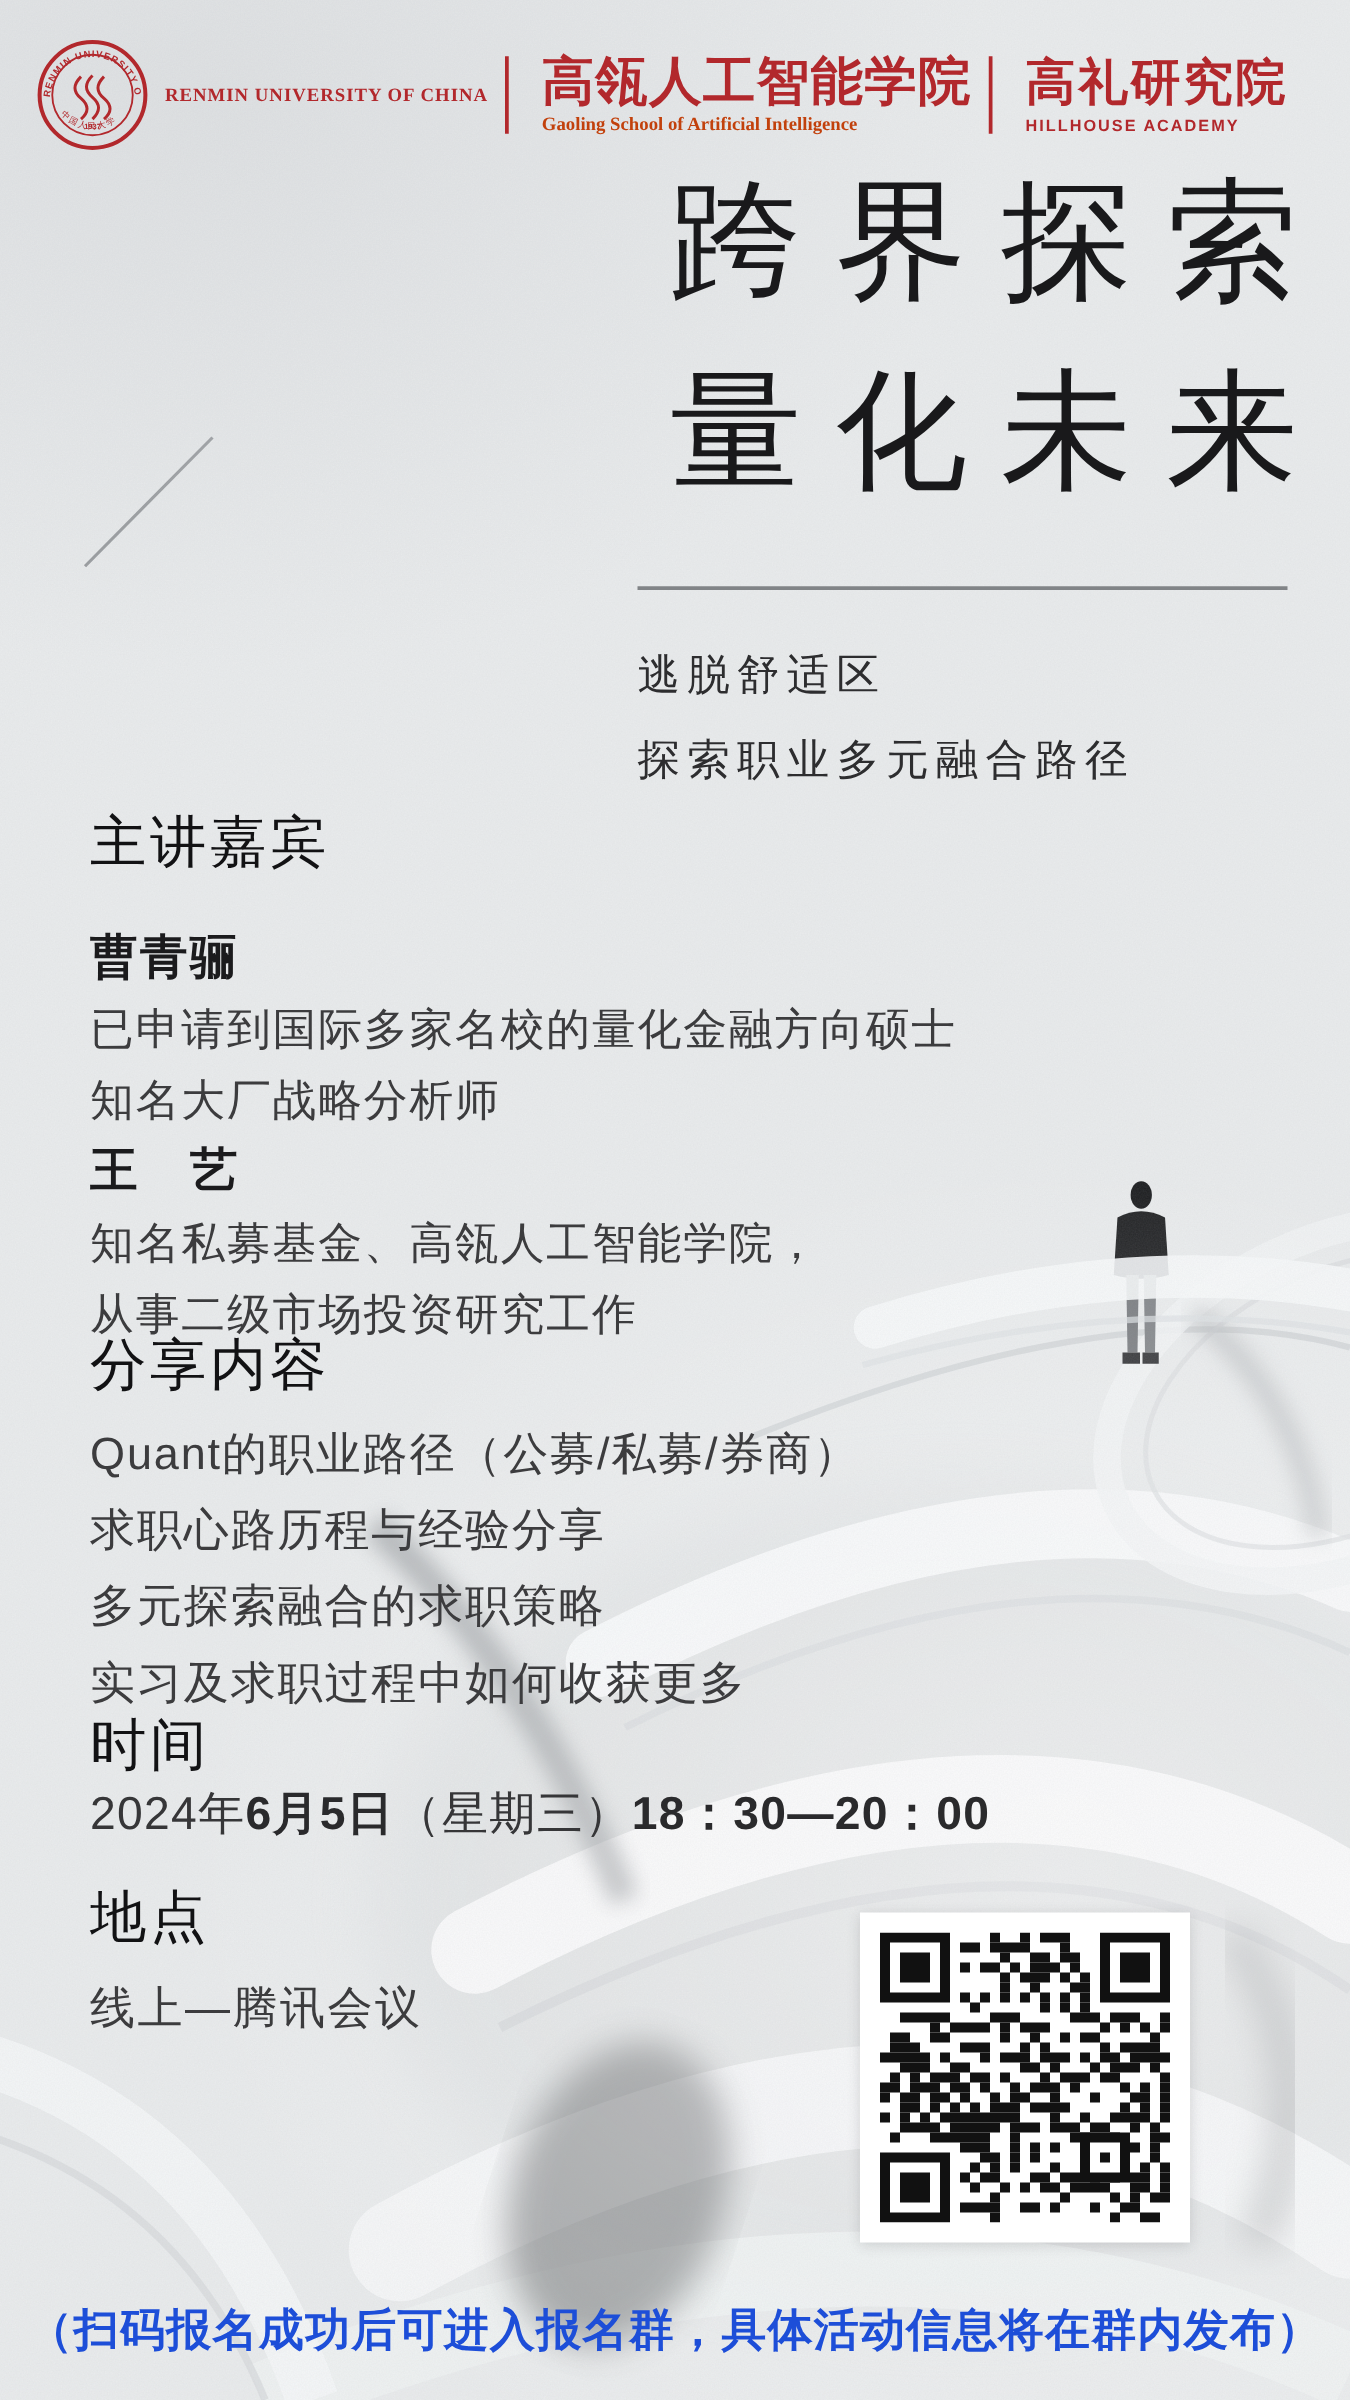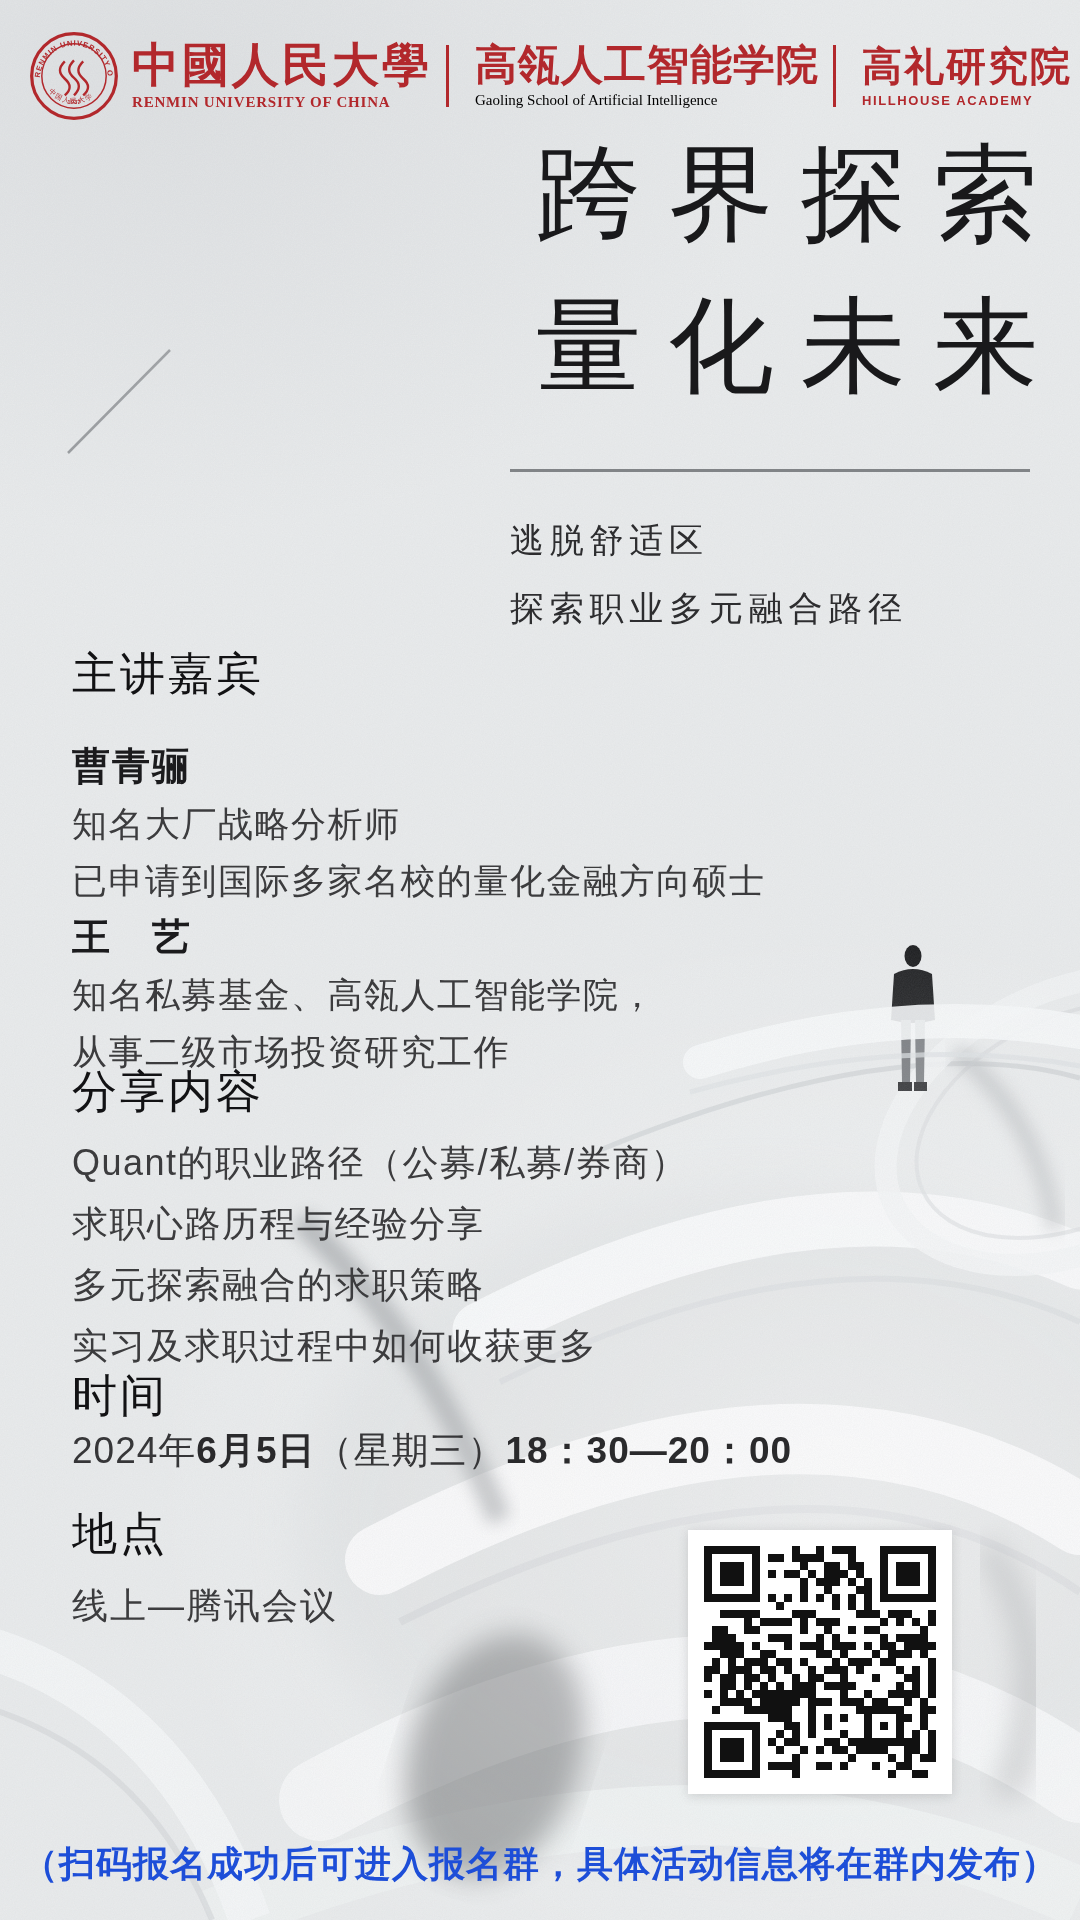--- a/index.html
+++ b/index.html
@@ -29,21 +29,21 @@
     font-size:47px; font-weight:700; color:#b2282c; letter-spacing:3px; line-height:1.05;
   }
   .uni-en {
     font-family:"Liberation Serif","DejaVu Serif",serif;
     font-size:15px; font-weight:700; color:#b2282c; letter-spacing:.8px; margin-top:3px;
   }
   .v-sep { width:3px; height:62px; background:#b2282c; margin:0 14px; flex:0 0 auto; }
   .school-cn { font-size:42px; font-weight:700; color:#b2282c; letter-spacing:1px; line-height:1.05; }
   .school-en {
     font-family:"Liberation Serif","DejaVu Serif",serif;
-    font-size:15px; font-weight:400; color:#000000; margin-top:4px;
+    font-size:15px; font-weight:700; color:#c2410c; margin-top:4px;
   }
   .acad-cn { font-size:40px; font-weight:700; color:#b2282c; letter-spacing:2px; line-height:1.05;text-align:right; }
   .acad-en { font-size:13px; font-weight:700; color:#b2282c; letter-spacing:1.6px; margin-top:6px; }
 
   
   .main-title {
     position:absolute; top:118px; right:42px; text-align:right;
     font-size:105px; font-weight:400; color:#19191b; line-height:1.45;
     letter-spacing:.26em; white-space:nowrap;margin-left:11px;
   }
@@ -181,21 +181,20 @@
           <path d="M 60 34 c -7 7 -7 13 0 19 c 7 6 7 12 0 18"></path>
         </g>
         <text x="50" y="80" text-anchor="middle" font-size="6.5" fill="#b2282c" font-weight="bold">1937</text>
         <path id="sealBot" d="M 18 60 A 36 36 0 0 0 82 60" fill="none"></path>
         <text font-size="7.5" fill="#b2282c" letter-spacing="1.5">
           <textPath href="#sealBot" startOffset="8">中国人民大学</textPath>
         </text>
       </svg>
 
       <div class="logo-block">
-        <div class="uni-cn">中國人民大學</div>
         <div class="uni-en">RENMIN UNIVERSITY OF CHINA</div>
       </div>
 
       <div class="v-sep"></div>
 
       <div class="logo-block">
         <div class="school-cn">高瓴人工智能学院</div>
         <div class="school-en">Gaoling School of Artificial Intelligence</div>
       </div>
 
@@ -215,22 +214,22 @@
     <div class="title-divider"></div>
 
     <div class="subtitle">
       <div>逃脱舒适区</div>
       <div>探索职业多元融合路径</div>
     </div>
 
     <div class="sec-heading h-speakers">主讲嘉宾</div>
     <div class="speakers-body">
       <div class="speaker-name">曹青骊</div>
+      <div>已申请到国际多家名校的量化金融方向硕士</div>
       <div>知名大厂战略分析师</div>
-      <div>已申请到国际多家名校的量化金融方向硕士</div>
       <div class="speaker-name">王　艺</div>
       <div>知名私募基金、高瓴人工智能学院，</div>
       <div>从事二级市场投资研究工作</div>
     </div>
 
     <div class="sec-heading h-content">分享内容</div>
     <div class="content-body">
       <div>Quant的职业路径（公募/私募/券商）</div>
       <div>求职心路历程与经验分享</div>
       <div>多元探索融合的求职策略</div>

